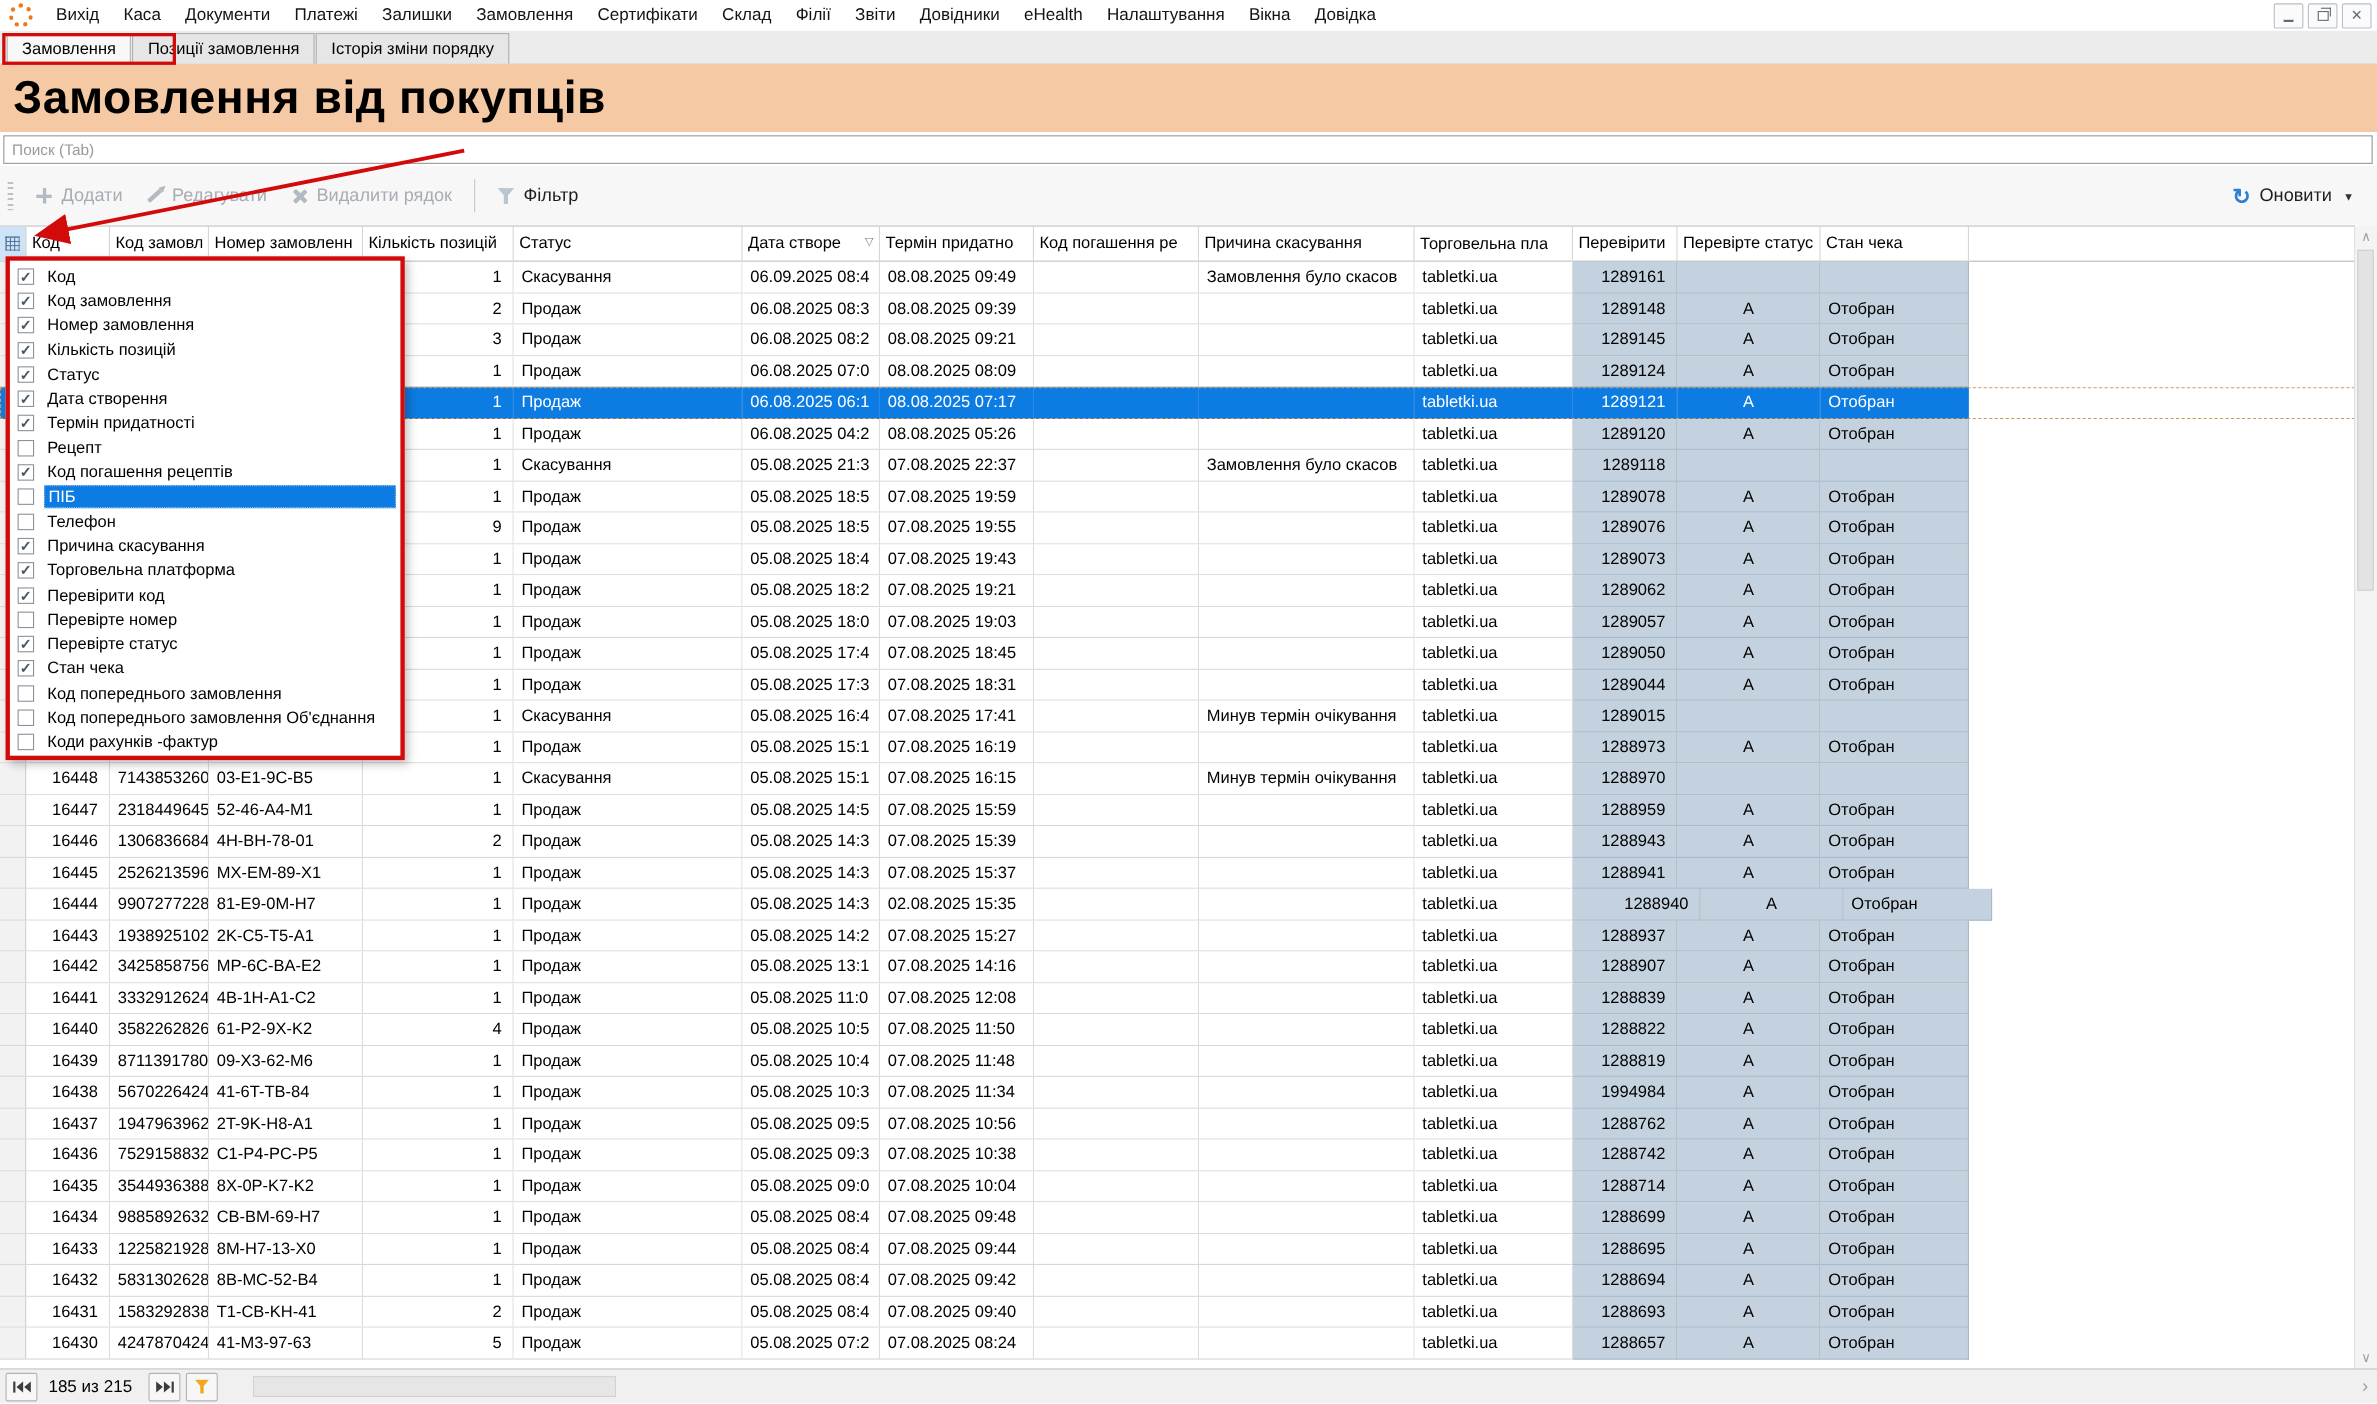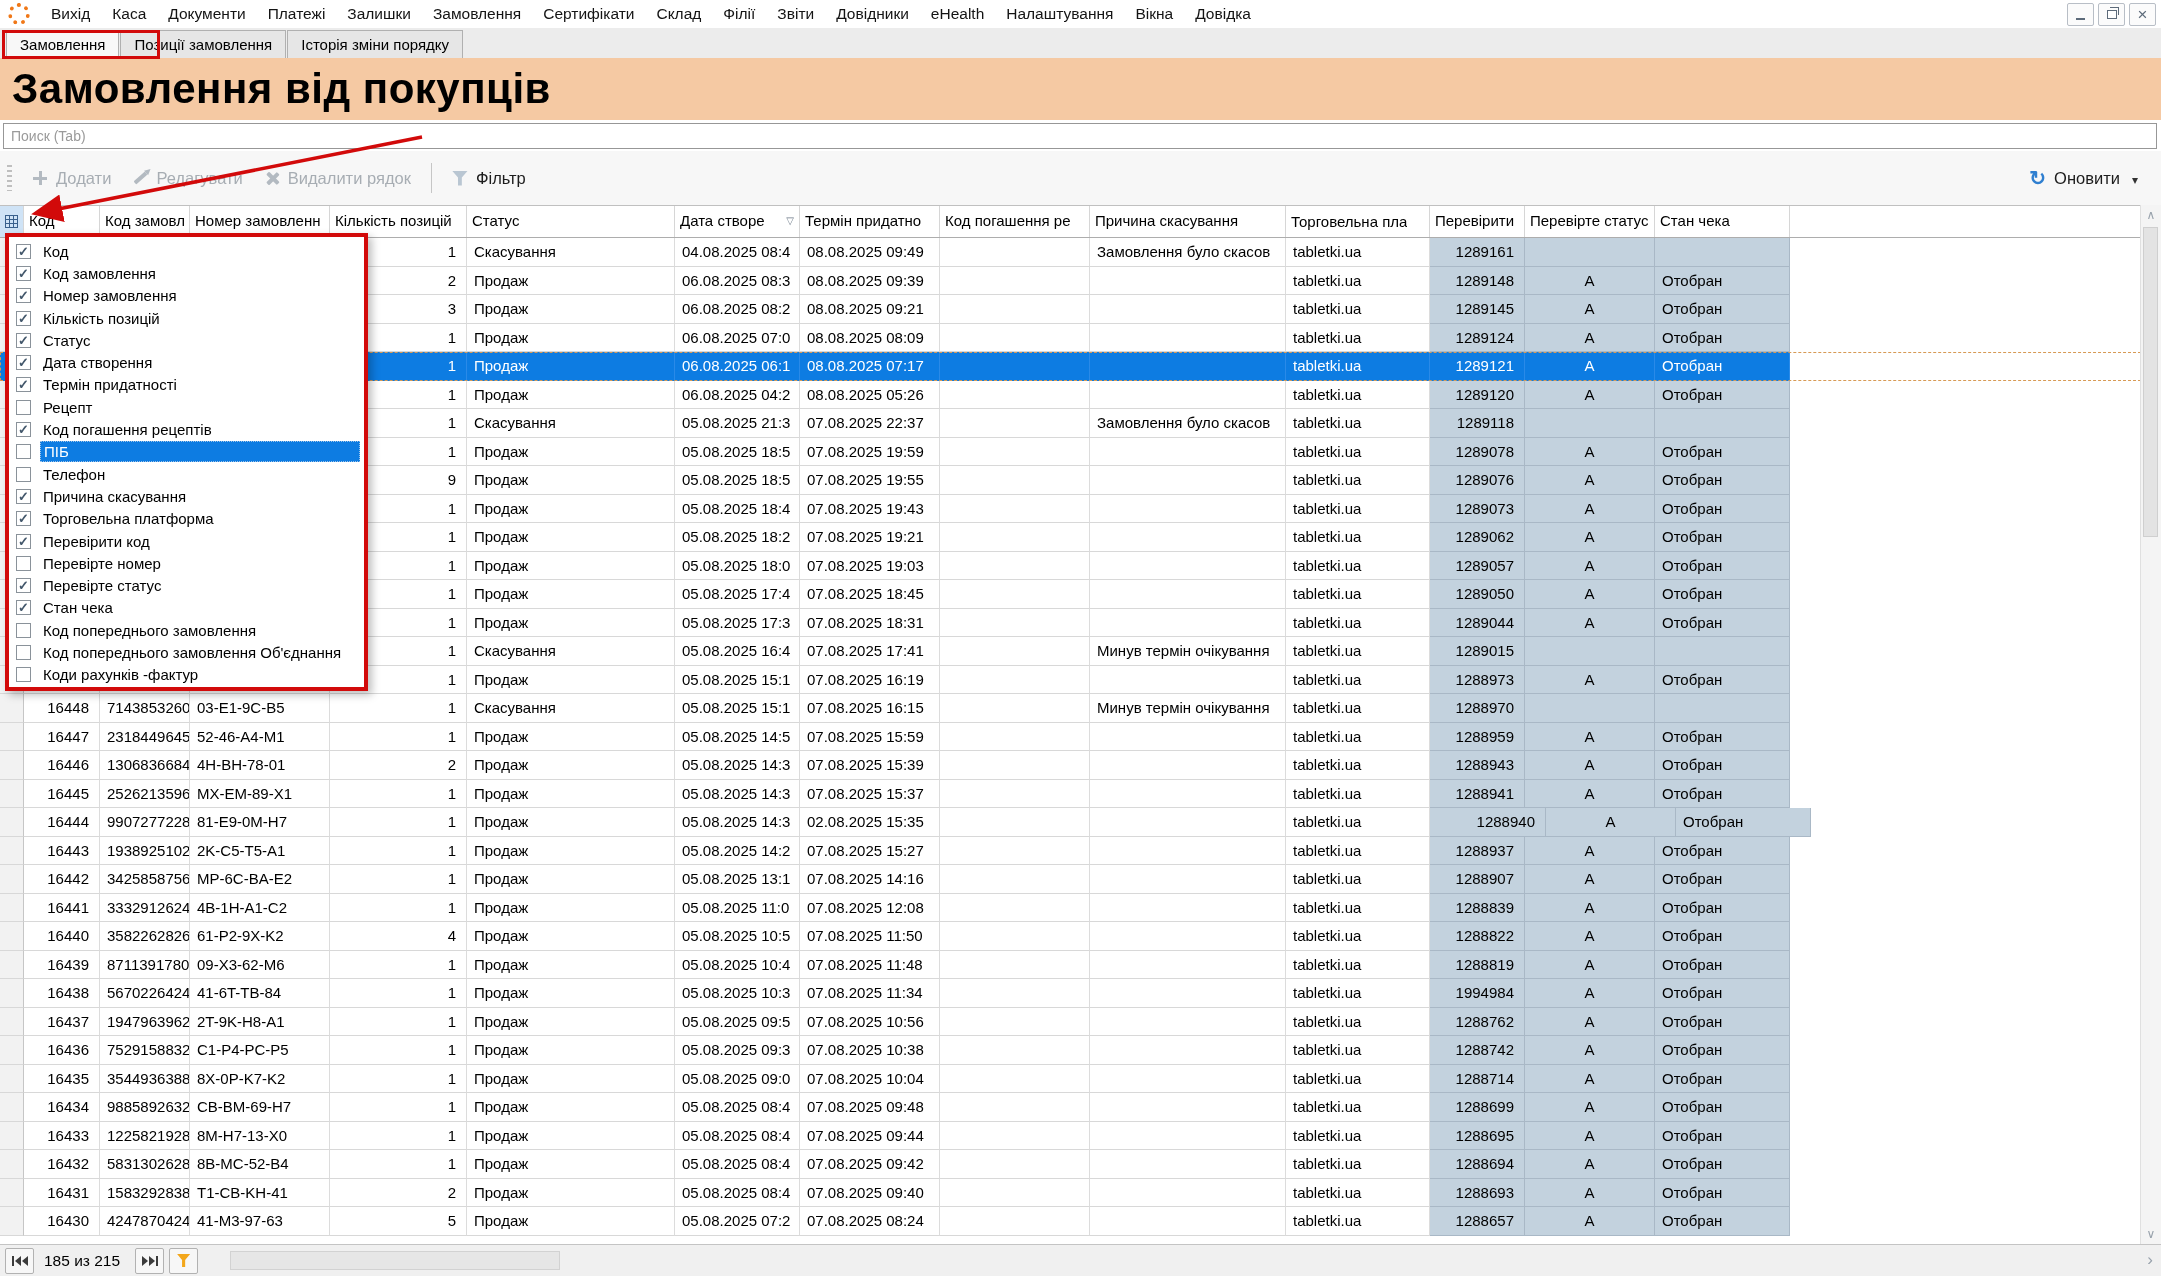--- a/index.html
+++ b/index.html
@@ -260,21 +260,21 @@
       <div class="hc fill"></div>
     </div>
   <div id="gbody">
       <div class="row">
         <div class="c ind" style="width: 24px;"></div>
         <div class="c right" style="width: 76px;"></div>
         <div class="c right" style="width: 90px;"></div>
         <div class="c" style="width: 140px;"></div>
         <div class="c right" style="width: 137px;">1</div>
         <div class="c" style="width: 208px;">Скасування</div>
-        <div class="c" style="width: 125px;">04.08.2025 08:4</div>
+        <div class="c" style="width: 125px;">06.09.2025 08:4</div>
         <div class="c" style="width: 140px;">08.08.2025 09:49</div>
         <div class="c" style="width: 150px;"></div>
         <div class="c" style="width: 196px;">Замовлення було скасов</div>
         <div class="c" style="width: 144px;">tabletki.ua</div>
         <div class="c right shade" style="width: 95px;">1289161</div>
         <div class="c center shade" style="width: 130px;"></div>
         <div class="c shade" style="width: 135px;"></div>
       </div>
       <div class="row">
         <div class="c ind" style="width: 24px;"></div>

